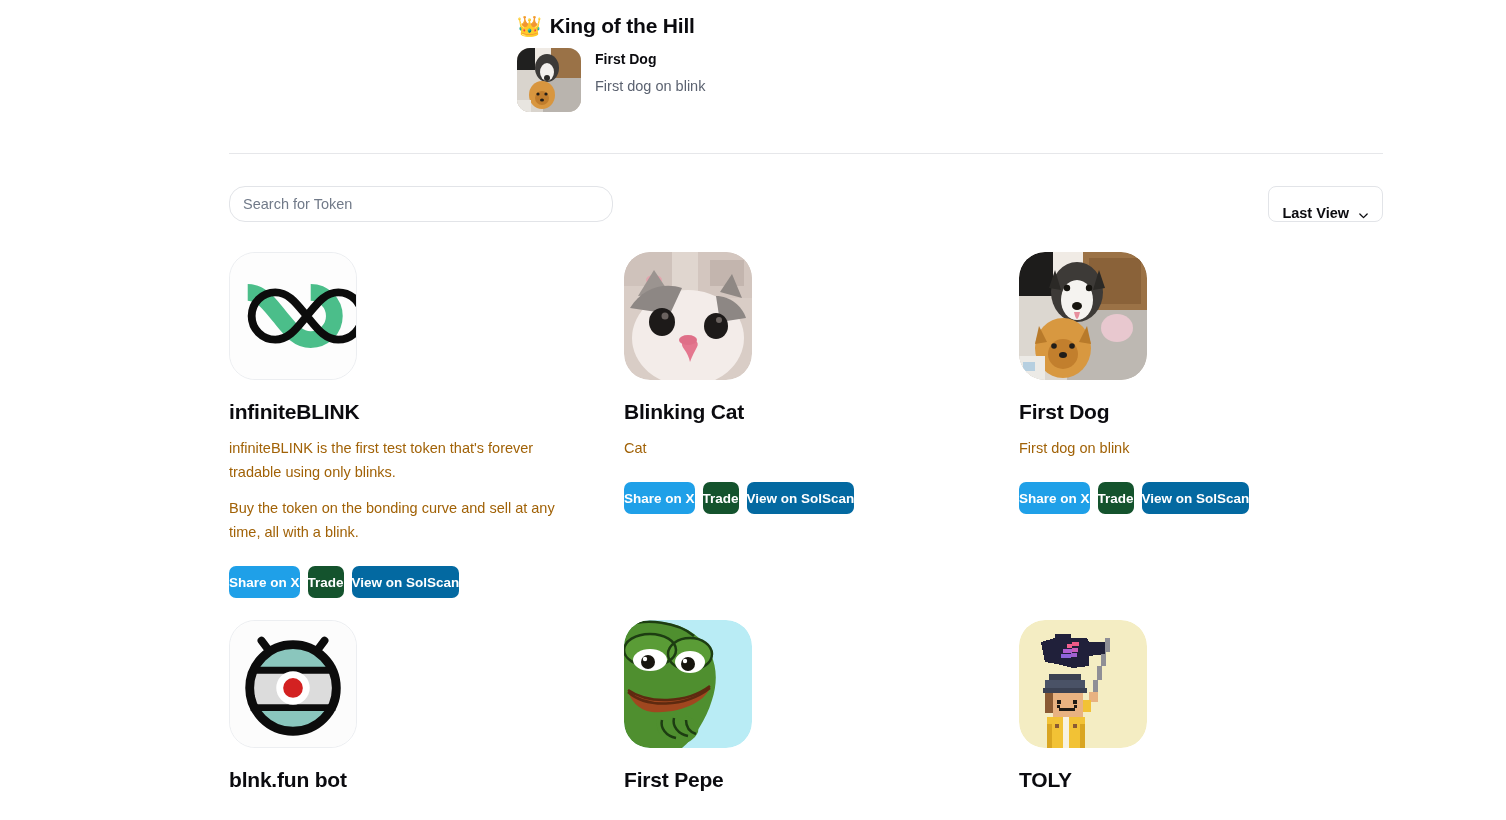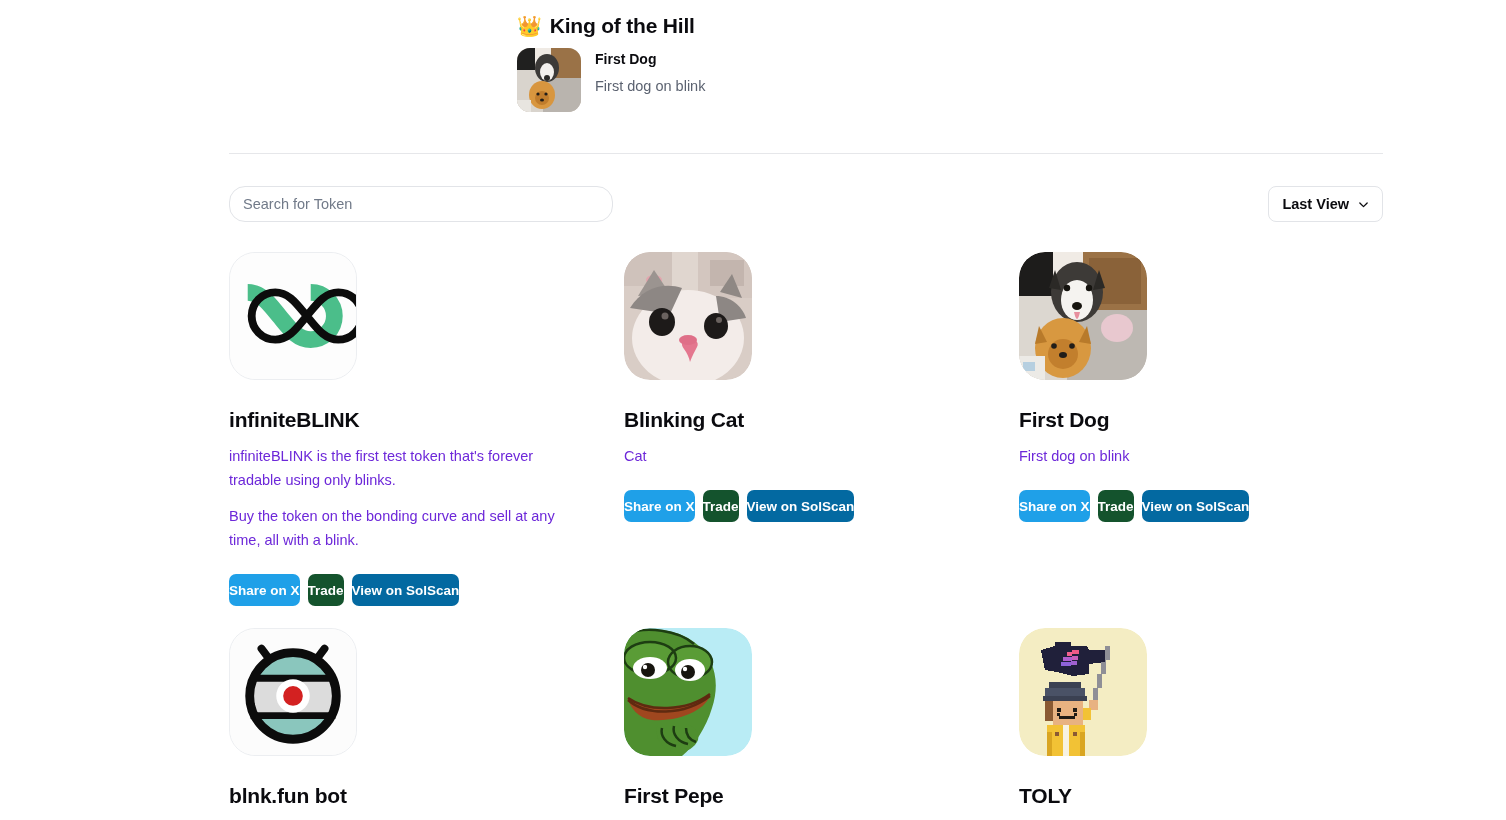--- a/index.html
+++ b/index.html
@@ -90,21 +90,21 @@
     outline: none;
   }
   .search-input::placeholder { color: #717a89; }
 
   .sort-dropdown {
     height: 36px;
     border: 1px solid #e2e4e8;
     border-radius: 8px;
     background: #fff;
     display: flex;
-    align-items: center;
+    align-items: flex-end;
     gap: 9px;
     padding: 0 13px;
     cursor: pointer;
   }
   .sort-label {
     font-size: 14.5px;
     font-weight: 700;
     color: #0b0b0f;
   }
   .chev {
@@ -134,26 +134,26 @@
     position: relative;
     background: #fff;
   }
   .token-thumb.bordered { border: 1px solid #eceef1; }
 
   .token-name {
     font-size: 21px;
     font-weight: 700;
     color: #0b0b0f;
     letter-spacing: -0.2px;
-    margin-top: 28px;
+    margin-top: 20px;
   }
   .token-desc {
     font-size: 14.5px;
     line-height: 24px;
-    color: #6d28d9;
+    color: #a16207;
     margin-top: 12px;
     max-width: 330px;
   }
   .token-desc + .token-desc { margin-top: 12px; }
 
   .btn-row {
     display: flex;
     gap: 8px;
     margin-top: 22px;
   }

